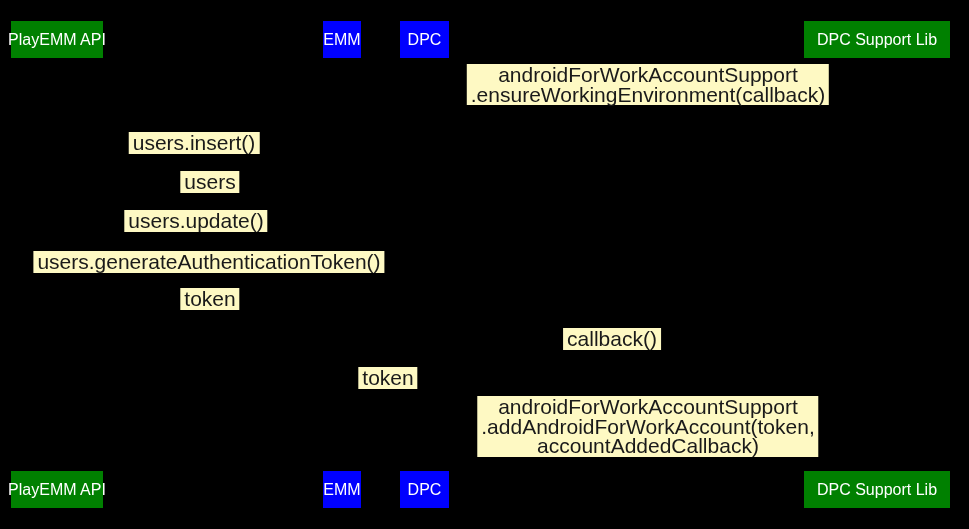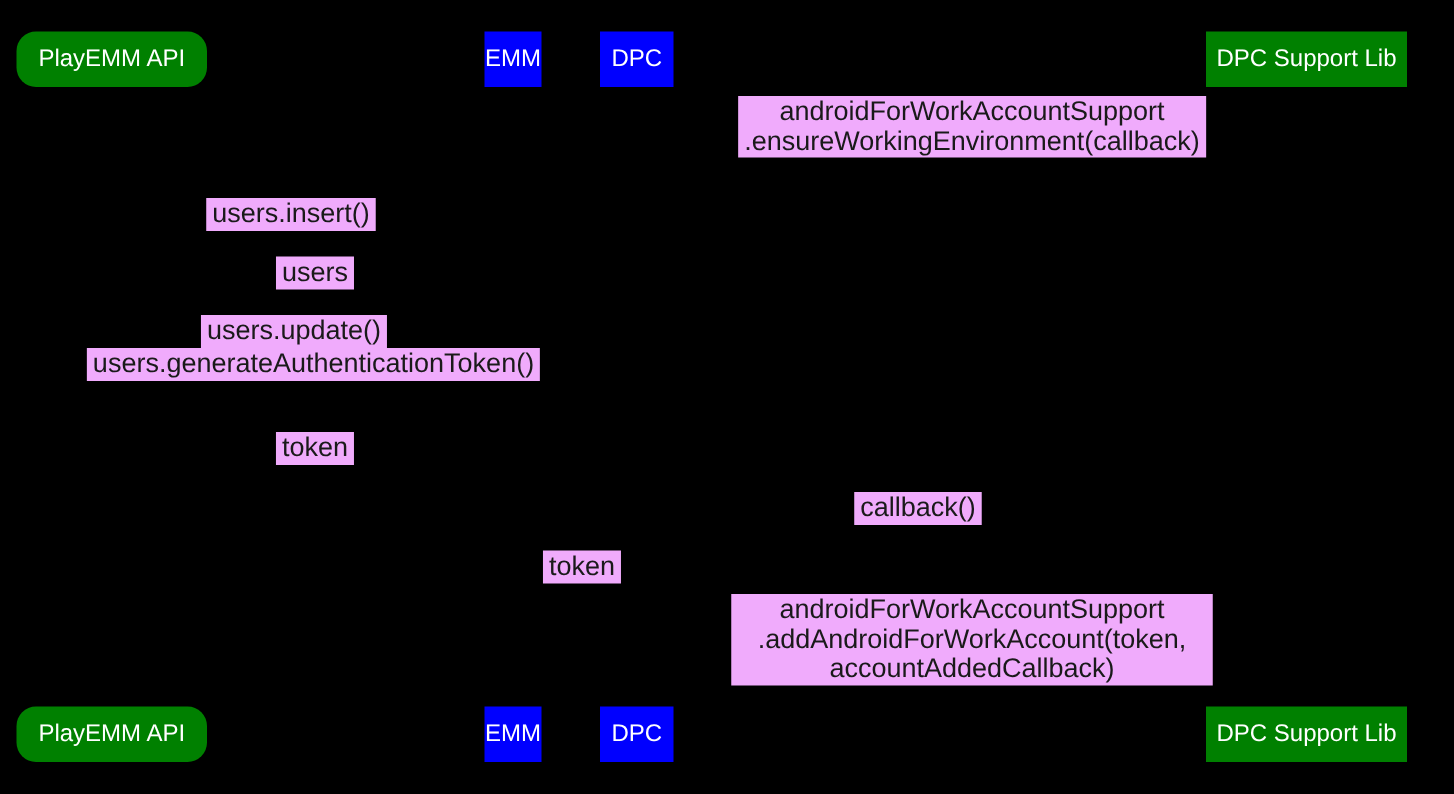--- a/index.html
+++ b/index.html
@@ -24,41 +24,41 @@
     align-items: center;
     justify-content: center;
     color: #ffffff;
     font-size: 16px;
     white-space: nowrap;
   }
   .actor.top    { top: 21px; }
   .actor.bottom { top: 471px; }
   .actor.green  { background: #008000; }
   .actor.blue   { background: #0000ff; }
-  .a-playemm { left: 11px;  width: 127px; border-radius: 13px; }
+  .a-playemm { left: 11px;  width: 92px; }
   .a-emm     { left: 323px; width: 38px;  }
   .a-dpc     { left: 400px; width: 49px;  }
-  .a-dpclib  { left: 804px; width: 134px; }
+  .a-dpclib  { left: 804px; width: 146px; }
   
   .msg {
     position: absolute;
     transform: translateX(-50%);
-    background: #f0abfc;
+    background: #fef9c3;
     color: #1a1a1a;
-    font-size: 18px;
+    font-size: 21px;
     line-height: 19.5px;
     padding: 1px 4px;
     text-align: center;
     white-space: pre-line;
   }
   .m1 { left: 648px; top: 64px;  }
   .m2 { left: 194px; top: 132px; }
   .m3 { left: 210px; top: 171px; }
   .m4 { left: 196px; top: 210px; }
-  .m5 { left: 209px; top: 232px; }
+  .m5 { left: 209px; top: 251px; }
   .m6 { left: 210px; top: 288px; }
   .m7 { left: 612px; top: 328px; }
   .m8 { left: 388px; top: 367px; }
   .m9 { left: 648px; top: 396px; }
 </style>
 </head>
 <body>
 
 <div class="stage">
 

